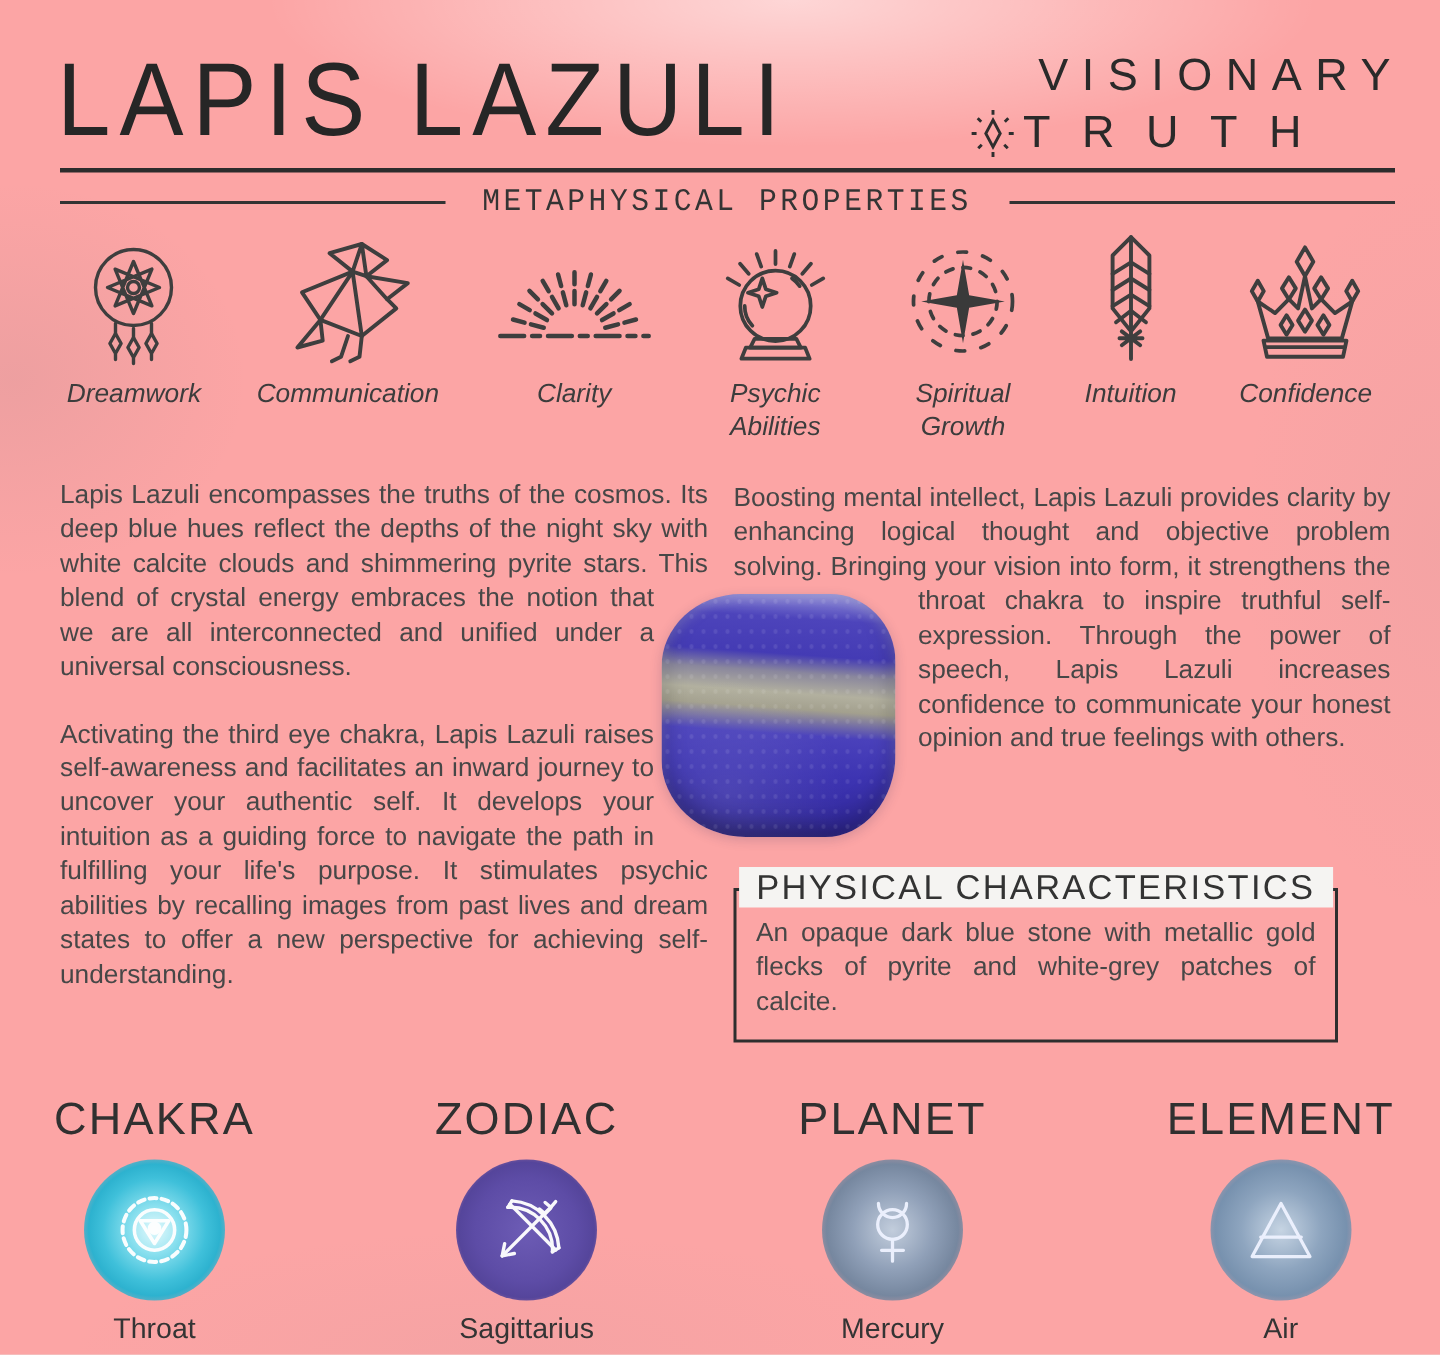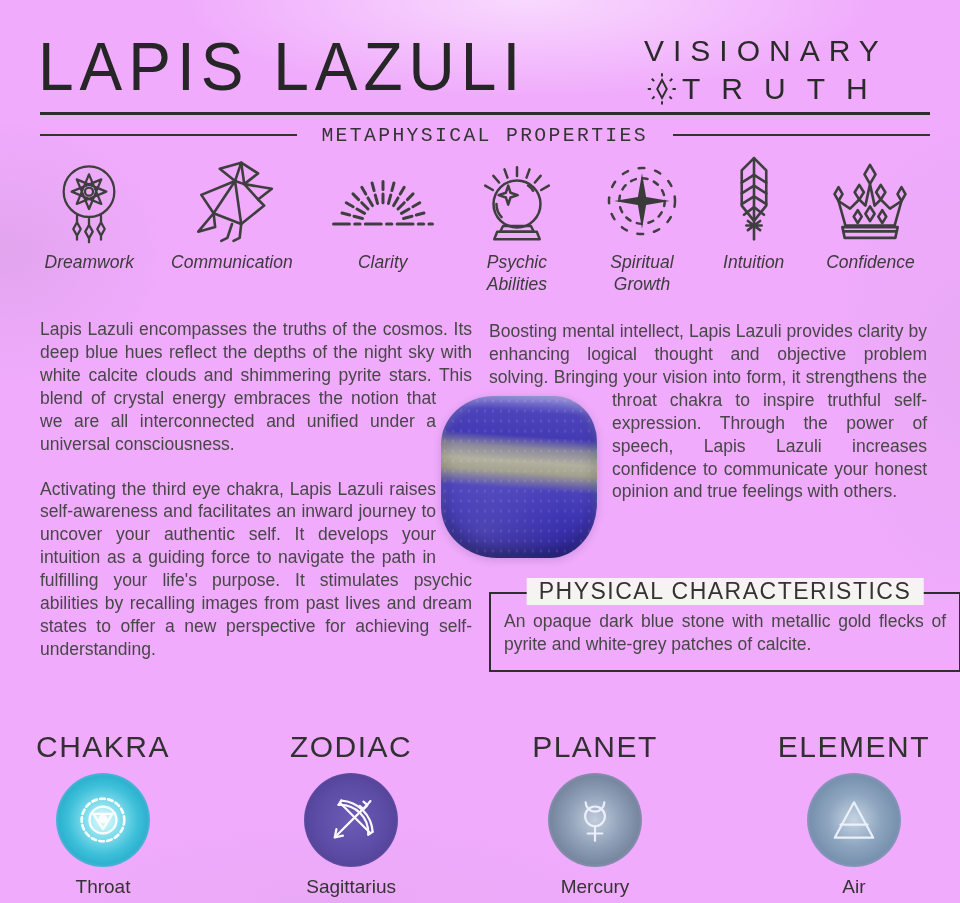--- a/index.html
+++ b/index.html
@@ -1,28 +1,28 @@
 <!DOCTYPE html>
 <html><head>
 <meta charset="utf-8">
 <style>
   html,body{margin:0;padding:0;}
   body{font-family:"Liberation Sans","DejaVu Sans",sans-serif;background:#e9e8e6;}
-  .page{position:relative;width:960px;height:903px;background:#f0abfc;overflow:hidden;margin:0 auto;}
+  .page{position:relative;width:960px;height:903px;background:#fca5a5;overflow:hidden;margin:0 auto;}
   .texture{position:absolute;inset:0;pointer-events:none;
     background:
       radial-gradient(ellipse 260px 220px at 1% 28%, rgba(110,110,118,.10), transparent 60%),
       radial-gradient(ellipse 220px 420px at 100% 40%, rgba(140,140,148,.07), transparent 60%),
       radial-gradient(ellipse 420px 120px at 35% 100%, rgba(130,130,138,.06), transparent 70%),
       radial-gradient(ellipse 500px 140px at 55% 0%, rgba(255,255,255,.55), transparent 70%);}
   
   .title{position:absolute;left:38px;top:26px;font-size:64px;font-weight:300;letter-spacing:6px;
     color:#262626;transform:scaleY(1.08);transform-origin:top left;white-space:nowrap;}
   .subtitle{position:absolute;left:644px;top:34px;width:292px;color:#2a2a2a;}
-  .subtitle .l1{font-size:30px;font-weight:300;letter-spacing:9px;white-space:nowrap;}
+  .subtitle .l1{font-size:30px;font-weight:300;letter-spacing:9px;white-space:nowrap;text-align:right;}
   .subtitle .l2{display:flex;align-items:center;margin-top:3px;}
   .subtitle .l2 span{font-size:30px;font-weight:300;letter-spacing:21px;white-space:nowrap;}
   .sparkle{width:36px;height:36px;flex:none;margin-right:2px;}
   .rule-top{position:absolute;left:40px;right:30px;top:112px;height:3px;background:#2c2c2c;}
   .rule-row{position:absolute;left:40px;right:30px;top:122px;height:26px;display:flex;align-items:center;gap:14px;font-family:Liberation Mono, monospace;}
   .rule-row .rule{flex:1;height:2.5px;background:#333;}
   .rule-row .sect{font-size:21px;letter-spacing:2.5px;color:#343434;white-space:nowrap;transform:scaleX(.94);}
   
   .props{position:absolute;left:26px;right:22px;top:150px;display:flex;justify-content:space-around;}
   .prop{display:flex;flex-direction:column;align-items:center;}
@@ -46,21 +46,21 @@
       radial-gradient(circle at 28% 82%, rgba(255,255,255,.10), transparent 45%),
       linear-gradient(184deg,
         #9a98d8 0%, #7b76cf 5%, #4d44bb 12%, #443bb4 26%,
         #8a879d 33%, #b2b09f 41%, #a3a08e 47%,
         #4a41bb 57%, #3d34b2 72%, #342ba2 88%, #2d2589 100%);
     box-shadow: inset 0 -8px 16px rgba(0,0,0,.28), inset 0 4px 8px rgba(255,255,255,.20), 0 2px 8px rgba(40,40,90,.18);}
   .stone::after{content:"";position:absolute;inset:0;border-radius:inherit;
     background-image:radial-gradient(rgba(255,255,255,.30) 1px, transparent 1.6px);
     background-size:8px 10px;opacity:.30;}
   
-  .pc-box{position:absolute;left:489px;top:592px;width:472px;border:2.5px solid #2e2e2e;
+  .pc-box{position:absolute;left:489px;top:592px;width:403px;border:2.5px solid #2e2e2e;
     padding:16px 13px 14px;box-sizing:border-box;}
   .pc-title{position:absolute;top:-16px;left:50%;transform:translateX(-50%);background:#f5f4f2;
     padding:0 12px;font-size:23px;letter-spacing:1.5px;color:#333;white-space:nowrap;}
   .pc-text{font-size:17.5px;line-height:1.31;color:#474747;text-align:justify;}
   
   .corr{position:absolute;left:36px;right:30px;top:730px;display:flex;justify-content:space-between;}
   .group{display:flex;flex-direction:column;align-items:center;}
   .group-title{font-size:30px;letter-spacing:1.5px;color:#303030;margin-bottom:9px;}
   .items{display:flex;gap:14px;flex-direction:column;}
   .item{width:98px;display:flex;flex-direction:column;align-items:center;}

